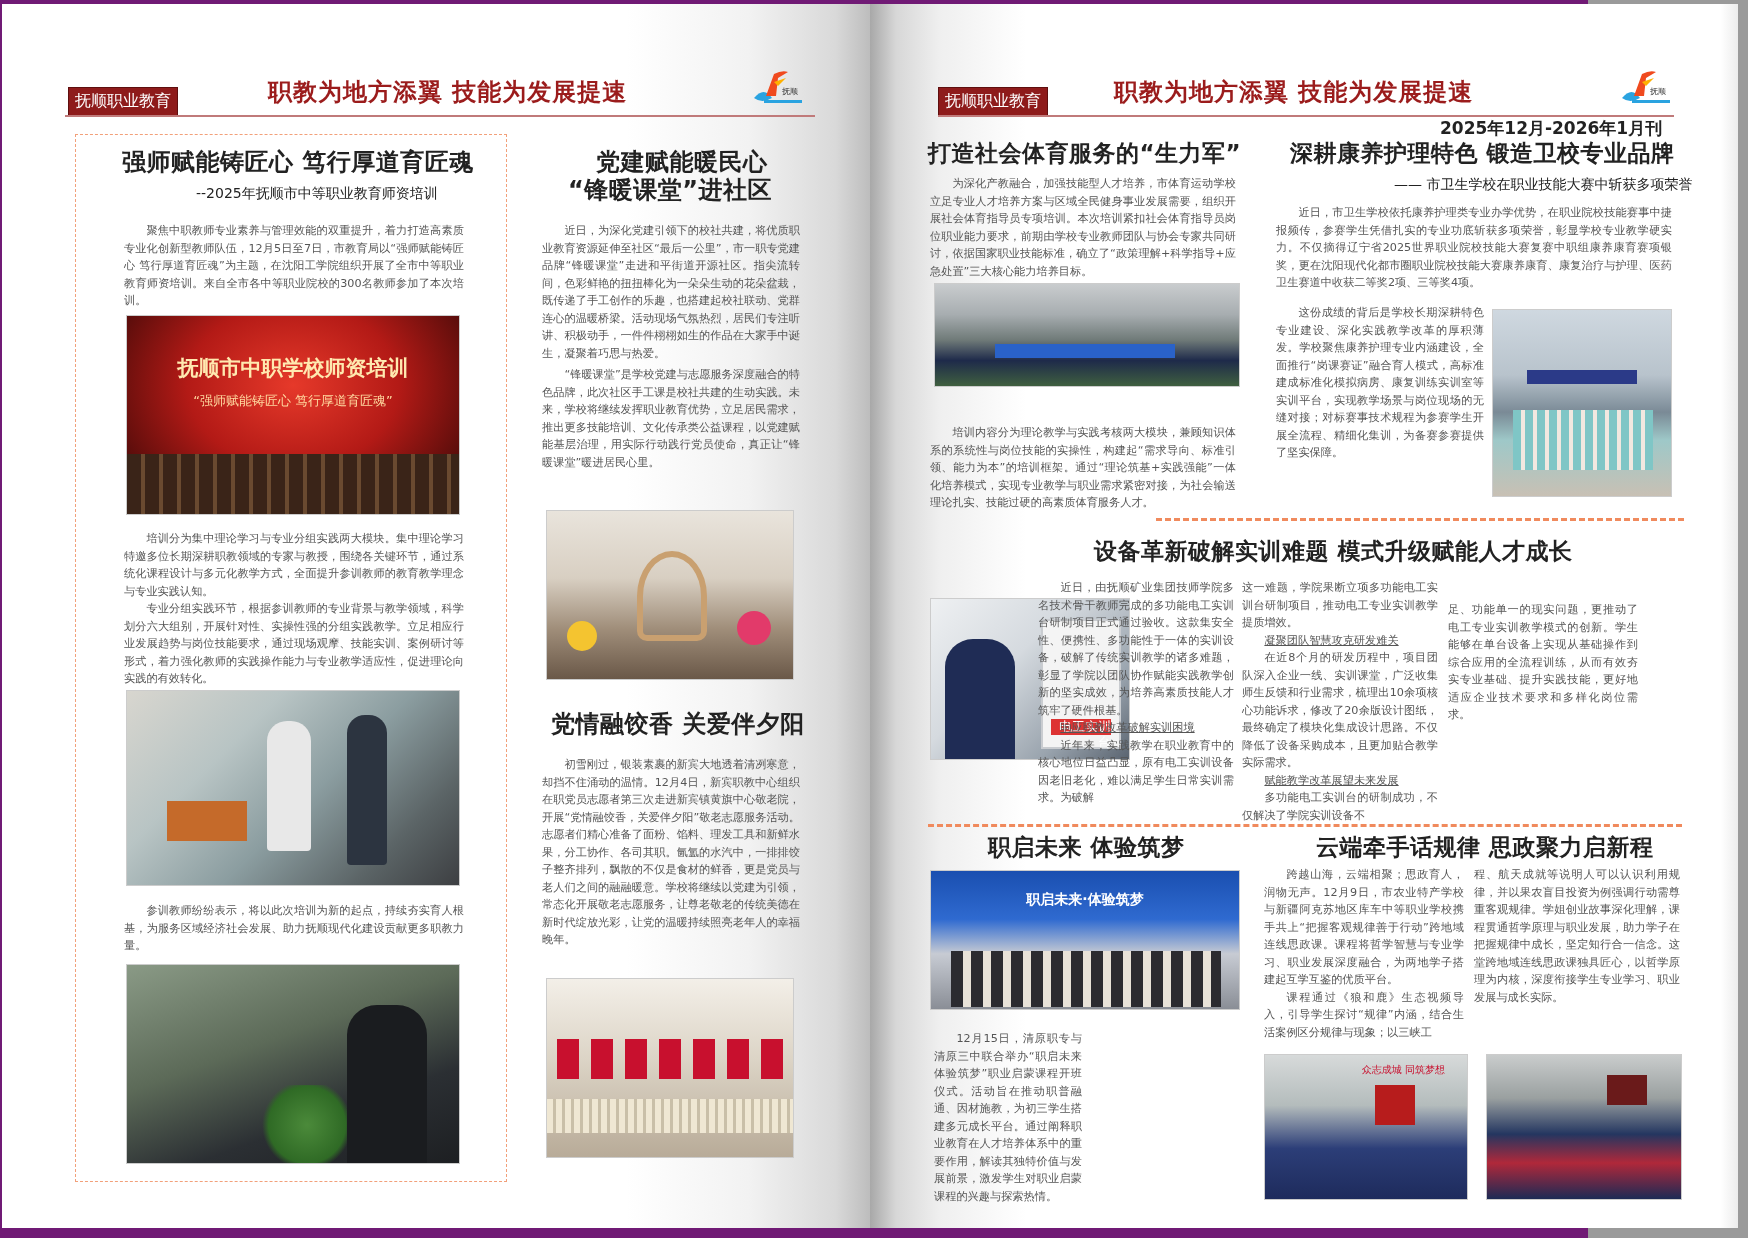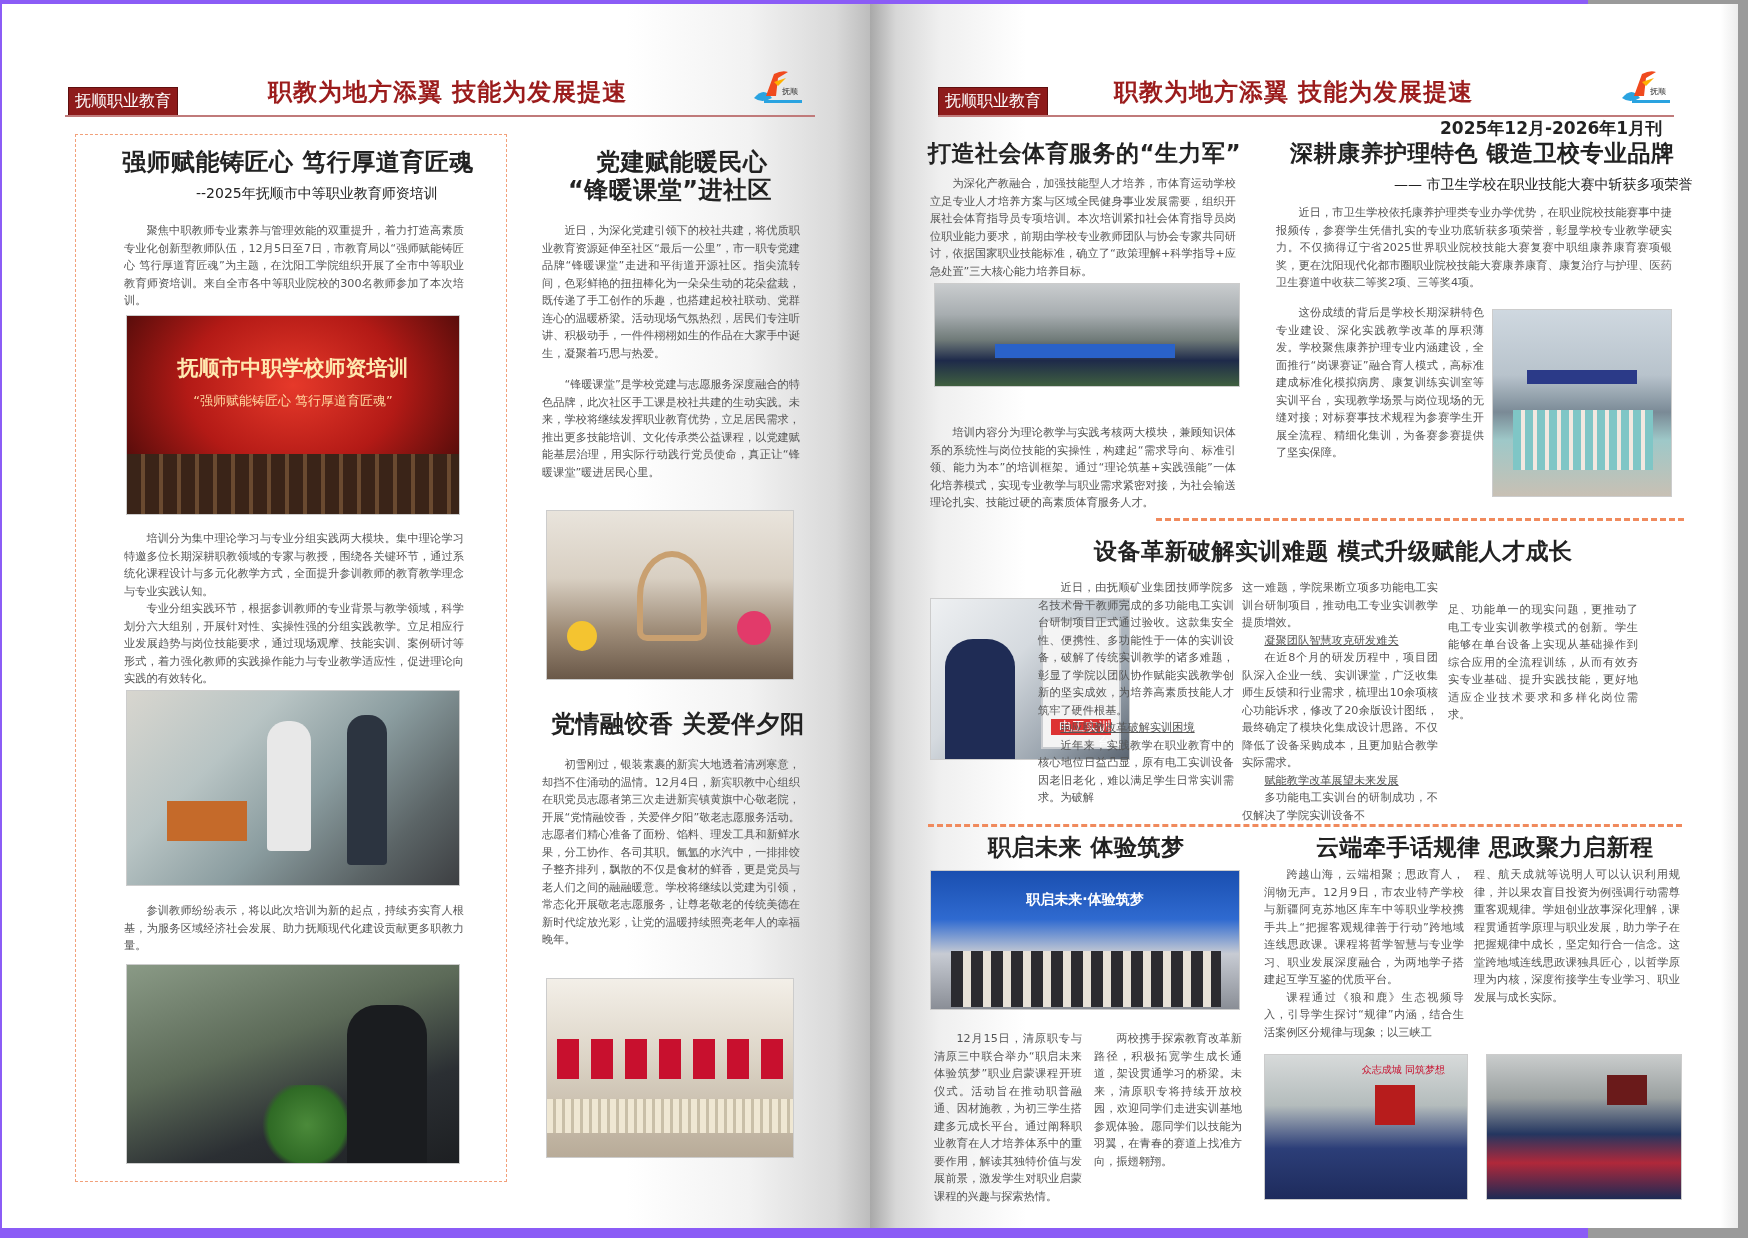--- a/index.html
+++ b/index.html
@@ -1,18 +1,18 @@
 <!DOCTYPE html>
 <html><head>
 <meta charset="utf-8">
 <style>
 *{box-sizing:border-box;margin:0;padding:0}
 html,body{width:1748px;height:1238px;overflow:hidden;background:#9a9a9a}
 body{font-family:"DejaVu Sans","Liberation Sans",sans-serif;position:relative}
-.spread{position:absolute;left:0;top:0;width:1588px;height:1238px;background:#8b5cf6}
+.spread{position:absolute;left:0;top:0;width:1588px;height:1238px;background:#701a75}
 .page{position:absolute;top:4px;height:1224px;background:#fff;overflow:hidden}
 .page.left{left:2px;width:868px;background:linear-gradient(to right,#fff 0%,#fff 72%,#f2f2f2 86%,#d9d9d9 96%,#bdbdbd 100%)}
 .page.right{left:870px;width:868px;background:linear-gradient(to right,#a8a8a8 0%,#d7d7d7 3%,#efefef 8%,#fff 18%,#fff 98%,#ececec 100%)}
 .abs{position:absolute}
 .tag{background:#8e1b1b;color:#fff;font-size:16px;padding:3px 6px;border:1px solid #5e0f0f;letter-spacing:0}
 .banner{color:#9b1c1c;font-size:24px;font-weight:bold;letter-spacing:1px;white-space:nowrap}
 .rule{height:2px;background:#c07a7a}
 .logo{width:56px;height:40px}
 .ttl{font-size:23px;color:#222;font-weight:bold;white-space:nowrap;letter-spacing:0.5px}
 .sub{font-size:14px;color:#222;white-space:nowrap}
@@ -68,21 +68,21 @@
     </div>
     <div class="abs photo" style="left:124px;top:960px;width:334px;height:200px;background:linear-gradient(160deg,#8a9a86 0%,#5c6a58 40%,#2b2f33 70%,#1d1f22 100%)">
       <div class="abs" style="left:130px;top:120px;width:100px;height:80px;background:radial-gradient(circle,#4b8a3a 0%,#2f6a25 60%,transparent 70%)"></div>
       <div class="abs" style="left:220px;top:40px;width:80px;height:160px;background:#1a1c1f;border-radius:30px 30px 0 0"></div>
     </div>
 
     <div class="abs ttl" style="left:594px;top:142px;font-size:24px">党建赋能暖民心</div>
     <div class="abs ttl" style="left:566px;top:170px;font-size:24px">“锋暖课堂”进社区</div>
     <div class="abs body" style="left:540px;top:218px;width:258px">
       <p>近日，为深化党建引领下的校社共建，将优质职业教育资源延伸至社区“最后一公里”，市一职专党建品牌“锋暖课堂”走进和平街道开源社区。指尖流转间，色彩鲜艳的扭扭棒化为一朵朵生动的花朵盆栽，既传递了手工创作的乐趣，也搭建起校社联动、党群连心的温暖桥梁。活动现场气氛热烈，居民们专注听讲、积极动手，一件件栩栩如生的作品在大家手中诞生，凝聚着巧思与热爱。</p>
-      <p style="margin-top:14px">“锋暖课堂”是学校党建与志愿服务深度融合的特色品牌，此次社区手工课是校社共建的生动实践。未来，学校将继续发挥职业教育优势，立足居民需求，推出更多技能培训、文化传承类公益课程，以党建赋能基层治理，用实际行动践行党员使命，真正让“锋暖课堂”暖进居民心里。</p>
+      <p style="margin-top:4px">“锋暖课堂”是学校党建与志愿服务深度融合的特色品牌，此次社区手工课是校社共建的生动实践。未来，学校将继续发挥职业教育优势，立足居民需求，推出更多技能培训、文化传承类公益课程，以党建赋能基层治理，用实际行动践行党员使命，真正让“锋暖课堂”暖进居民心里。</p>
     </div>
     <div class="abs photo" style="left:544px;top:506px;width:248px;height:170px;background:linear-gradient(180deg,#e9e4dc 0%,#d8cfc2 40%,#a08e7a 70%,#6a5848 100%)">
       <div class="abs" style="left:90px;top:40px;width:70px;height:90px;border:6px solid #c9a070;border-radius:50% 50% 10px 10px"></div>
       <div class="abs" style="left:20px;top:110px;width:30px;height:30px;border-radius:50%;background:#f4c430"></div>
       <div class="abs" style="left:190px;top:100px;width:34px;height:34px;border-radius:50%;background:#e23a6a"></div>
     </div>
 
     <div class="abs ttl" style="left:549px;top:704px;font-size:24px">党情融饺香 关爱伴夕阳</div>
     <div class="abs body" style="left:540px;top:752px;width:258px">
       <p>初雪刚过，银装素裹的新宾大地透着清冽寒意，却挡不住涌动的温情。12月4日，新宾职教中心组织在职党员志愿者第三次走进新宾镇黄旗中心敬老院，开展“党情融饺香，关爱伴夕阳”敬老志愿服务活动。志愿者们精心准备了面粉、馅料、理发工具和新鲜水果，分工协作、各司其职。氤氲的水汽中，一排排饺子整齐排列，飘散的不仅是食材的鲜香，更是党员与老人们之间的融融暖意。学校将继续以党建为引领，常态化开展敬老志愿服务，让尊老敬老的传统美德在新时代绽放光彩，让党的温暖持续照亮老年人的幸福晚年。</p>
@@ -159,23 +159,20 @@
     <div class="abs dashline" style="left:58px;top:820px;width:754px"></div>
 
     <div class="abs ttl" style="left:118px;top:828px">职启未来 体验筑梦</div>
     <div class="abs photo" style="left:60px;top:866px;width:310px;height:140px;background:linear-gradient(180deg,#1a4fb0 0%,#2f6ad0 35%,#c7cbd3 60%,#8a8e96 100%)">
       <div class="abs" style="left:0;top:20px;width:100%;text-align:center;color:#fff;font-size:14px;font-weight:bold">职启未来·体验筑梦</div>
       <div class="abs" style="left:20px;top:80px;width:270px;height:56px;background:repeating-linear-gradient(90deg,#2b2b30 0 12px,#e8e2d8 12px 20px)"></div>
     </div>
     <div class="abs body" style="left:64px;top:1026px;width:148px;font-size:11.2px">
       <p>12月15日，清原职专与清原三中联合举办“职启未来 体验筑梦”职业启蒙课程开班仪式。活动旨在推动职普融通、因材施教，为初三学生搭建多元成长平台。通过阐释职业教育在人才培养体系中的重要作用，解读其独特价值与发展前景，激发学生对职业启蒙课程的兴趣与探索热情。</p>
     </div>
-    <div class="abs body" style="left:224px;top:1026px;width:148px;font-size:11.2px">
-      <p>两校携手探索教育改革新路径，积极拓宽学生成长通道，架设贯通学习的桥梁。未来，清原职专将持续开放校园，欢迎同学们走进实训基地参观体验。愿同学们以技能为羽翼，在青春的赛道上找准方向，振翅翱翔。</p>
-    </div>
 
     <div class="abs ttl" style="left:446px;top:828px">云端牵手话规律 思政聚力启新程</div>
     <div class="abs body" style="left:394px;top:862px;width:200px;font-size:11.2px">
       <p>跨越山海，云端相聚；思政育人，润物无声。12月9日，市农业特产学校与新疆阿克苏地区库车中等职业学校携手共上“把握客观规律善于行动”跨地域连线思政课。课程将哲学智慧与专业学习、职业发展深度融合，为两地学子搭建起互学互鉴的优质平台。</p>
       <p>课程通过《狼和鹿》生态视频导入，引导学生探讨“规律”内涵，结合生活案例区分规律与现象；以三峡工</p>
     </div>
     <div class="abs body" style="left:604px;top:862px;width:206px;font-size:11.2px">
       <p style="text-indent:0">程、航天成就等说明人可以认识利用规律，并以果农盲目投资为例强调行动需尊重客观规律。学姐创业故事深化理解，课程贯通哲学原理与职业发展，助力学子在把握规律中成长，坚定知行合一信念。这堂跨地域连线思政课独具匠心，以哲学原理为内核，深度衔接学生专业学习、职业发展与成长实际。</p>
     </div>
     <div class="abs photo" style="left:394px;top:1050px;width:204px;height:146px;background:linear-gradient(180deg,#d7dada 0%,#b4bcbc 35%,#2c3e78 65%,#1e2b5c 100%)">

